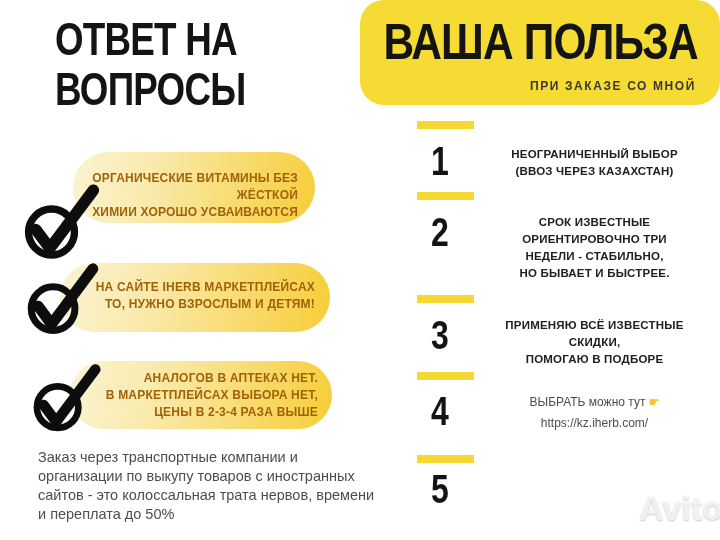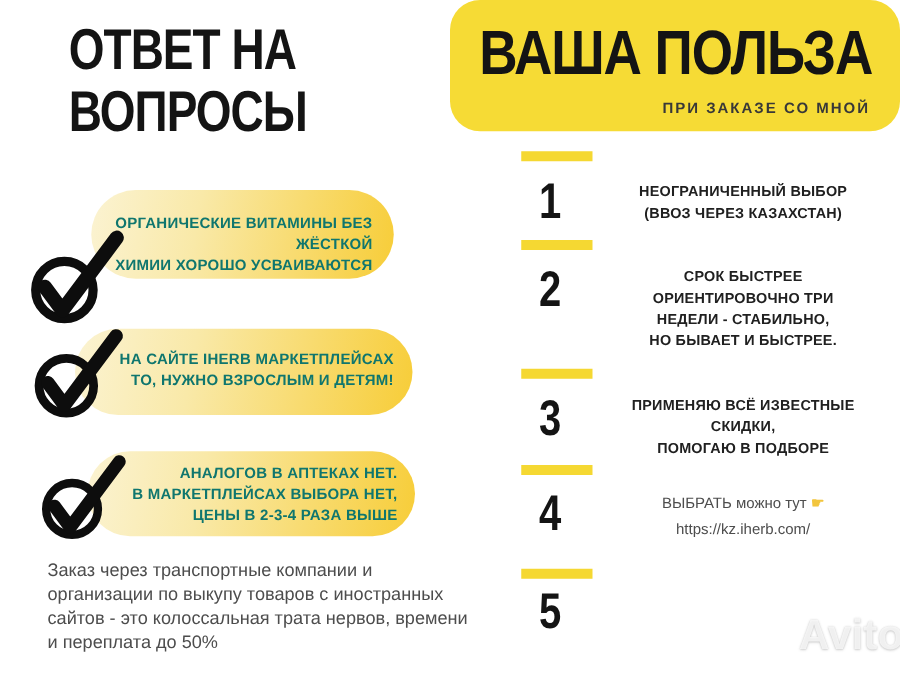--- a/index.html
+++ b/index.html
@@ -16,21 +16,21 @@
   }
   .pill{
     position:absolute; border-radius:40px;
     background:linear-gradient(100deg,#FBF3D2 0%,#F9E9A8 35%,#F7CD38 100%);
   }
   .pill-1{ left:73px;  top:152px; width:242px; height:71px; }
   .pill-2{ left:60px;  top:263px; width:270px; height:69px; }
   .pill-3{ left:70px;  top:361px; width:262px; height:68px; }
   .pill-text{
     position:absolute; text-align:right;
-    font-size:12px; font-weight:700; line-height:17px; color:#0f766e;
+    font-size:12px; font-weight:700; line-height:17px; color:#a16207;
     letter-spacing:0.2px;
   }
   .pill-text-1{ left:28px; top:170px; width:270px; }
   .pill-text-2{ left:90px; top:279px; width:225px; }
   .pill-text-3{ left:90px; top:370px; width:228px; }
   .check-icon{ position:absolute; }
   .check-1{ left:22px; top:180px; width:82px; height:86px; }
   .check-2{ left:25px; top:259px; width:78px; height:82px; }
   .check-3{ left:31px; top:360px; width:74px; height:78px; }
   .footnote{
@@ -142,21 +142,21 @@
   <div class="sep-bar bar-5"></div>
 
   <div class="num num-1">1</div>
   <div class="item-text caps-text it-1">
     <div>НЕОГРАНИЧЕННЫЙ ВЫБОР</div>
     <div>(ВВОЗ ЧЕРЕЗ КАЗАХСТАН)</div>
   </div>
 
   <div class="num num-2">2</div>
   <div class="item-text caps-text it-2">
-    <div>СРОК БЫСТРЕЕ</div>
+    <div>СРОК ИЗВЕСТНЫЕ</div>
     <div>ОРИЕНТИРОВОЧНО ТРИ</div>
     <div>НЕДЕЛИ - СТАБИЛЬНО,</div>
     <div>НО БЫВАЕТ И БЫСТРЕЕ.</div>
   </div>
 
   <div class="num num-3">3</div>
   <div class="item-text caps-text it-3">
     <div>ПРИМЕНЯЮ ВСЁ ИЗВЕСТНЫЕ</div>
     <div>СКИДКИ,</div>
     <div>ПОМОГАЮ В ПОДБОРЕ</div>

